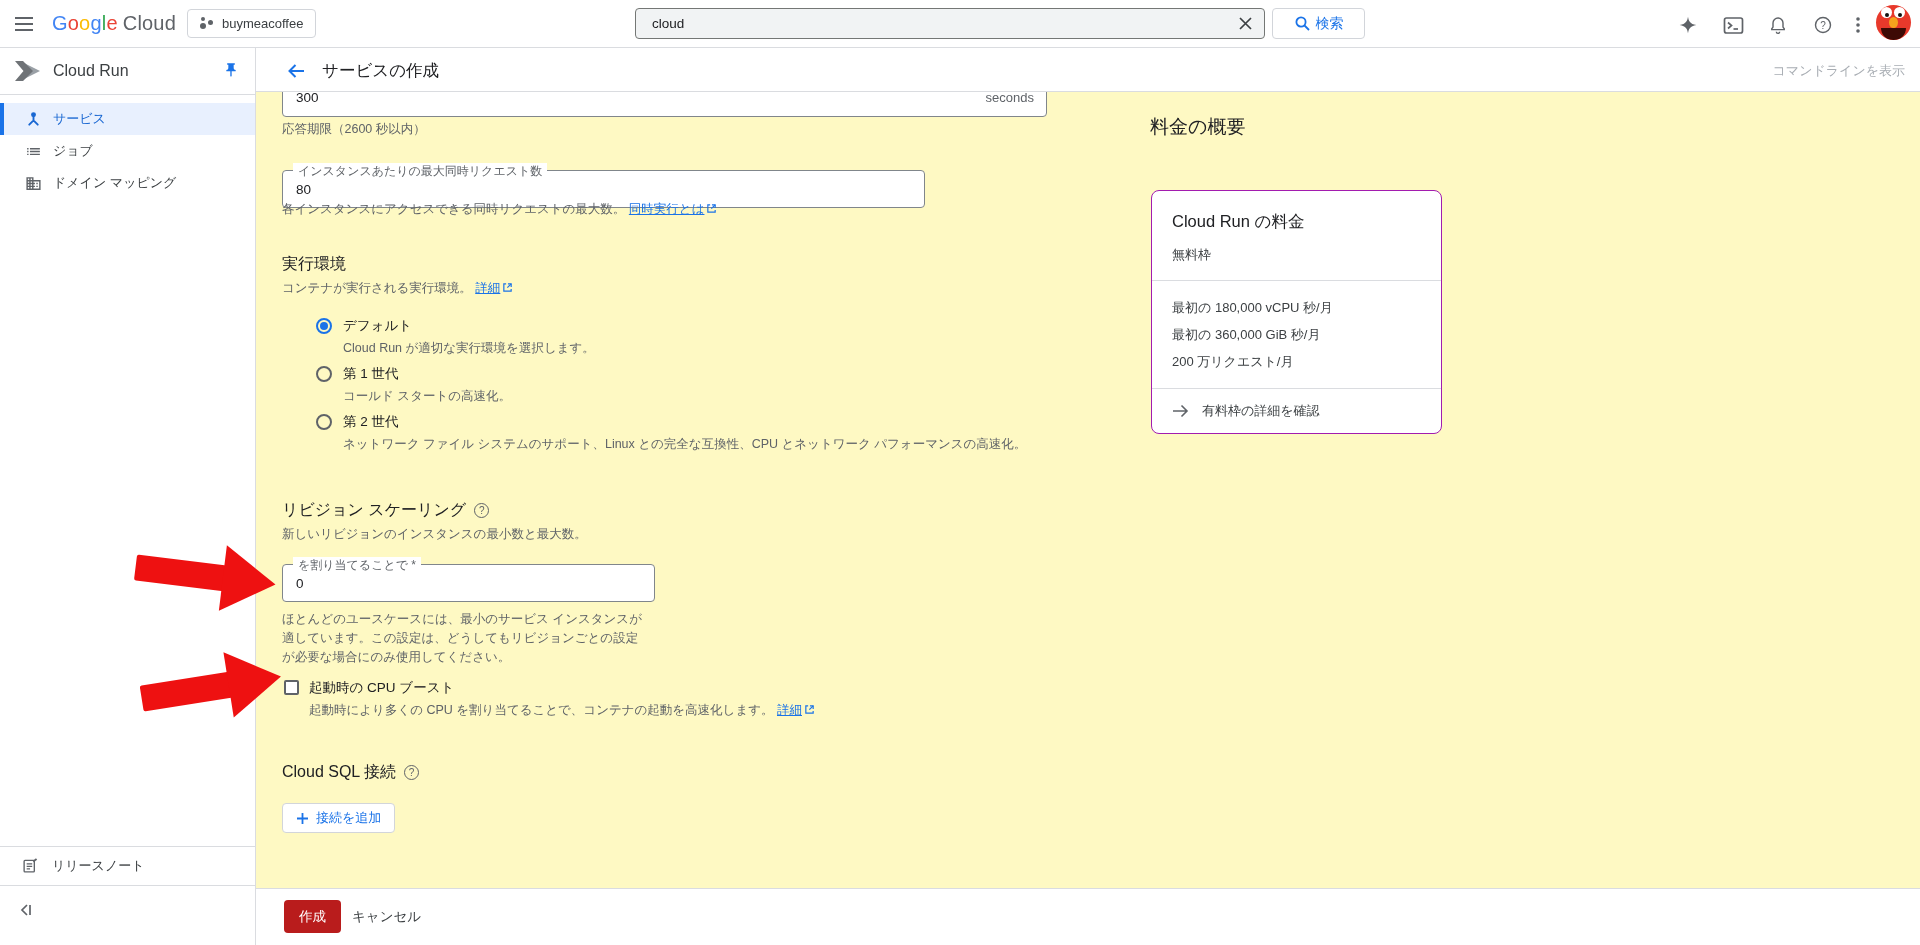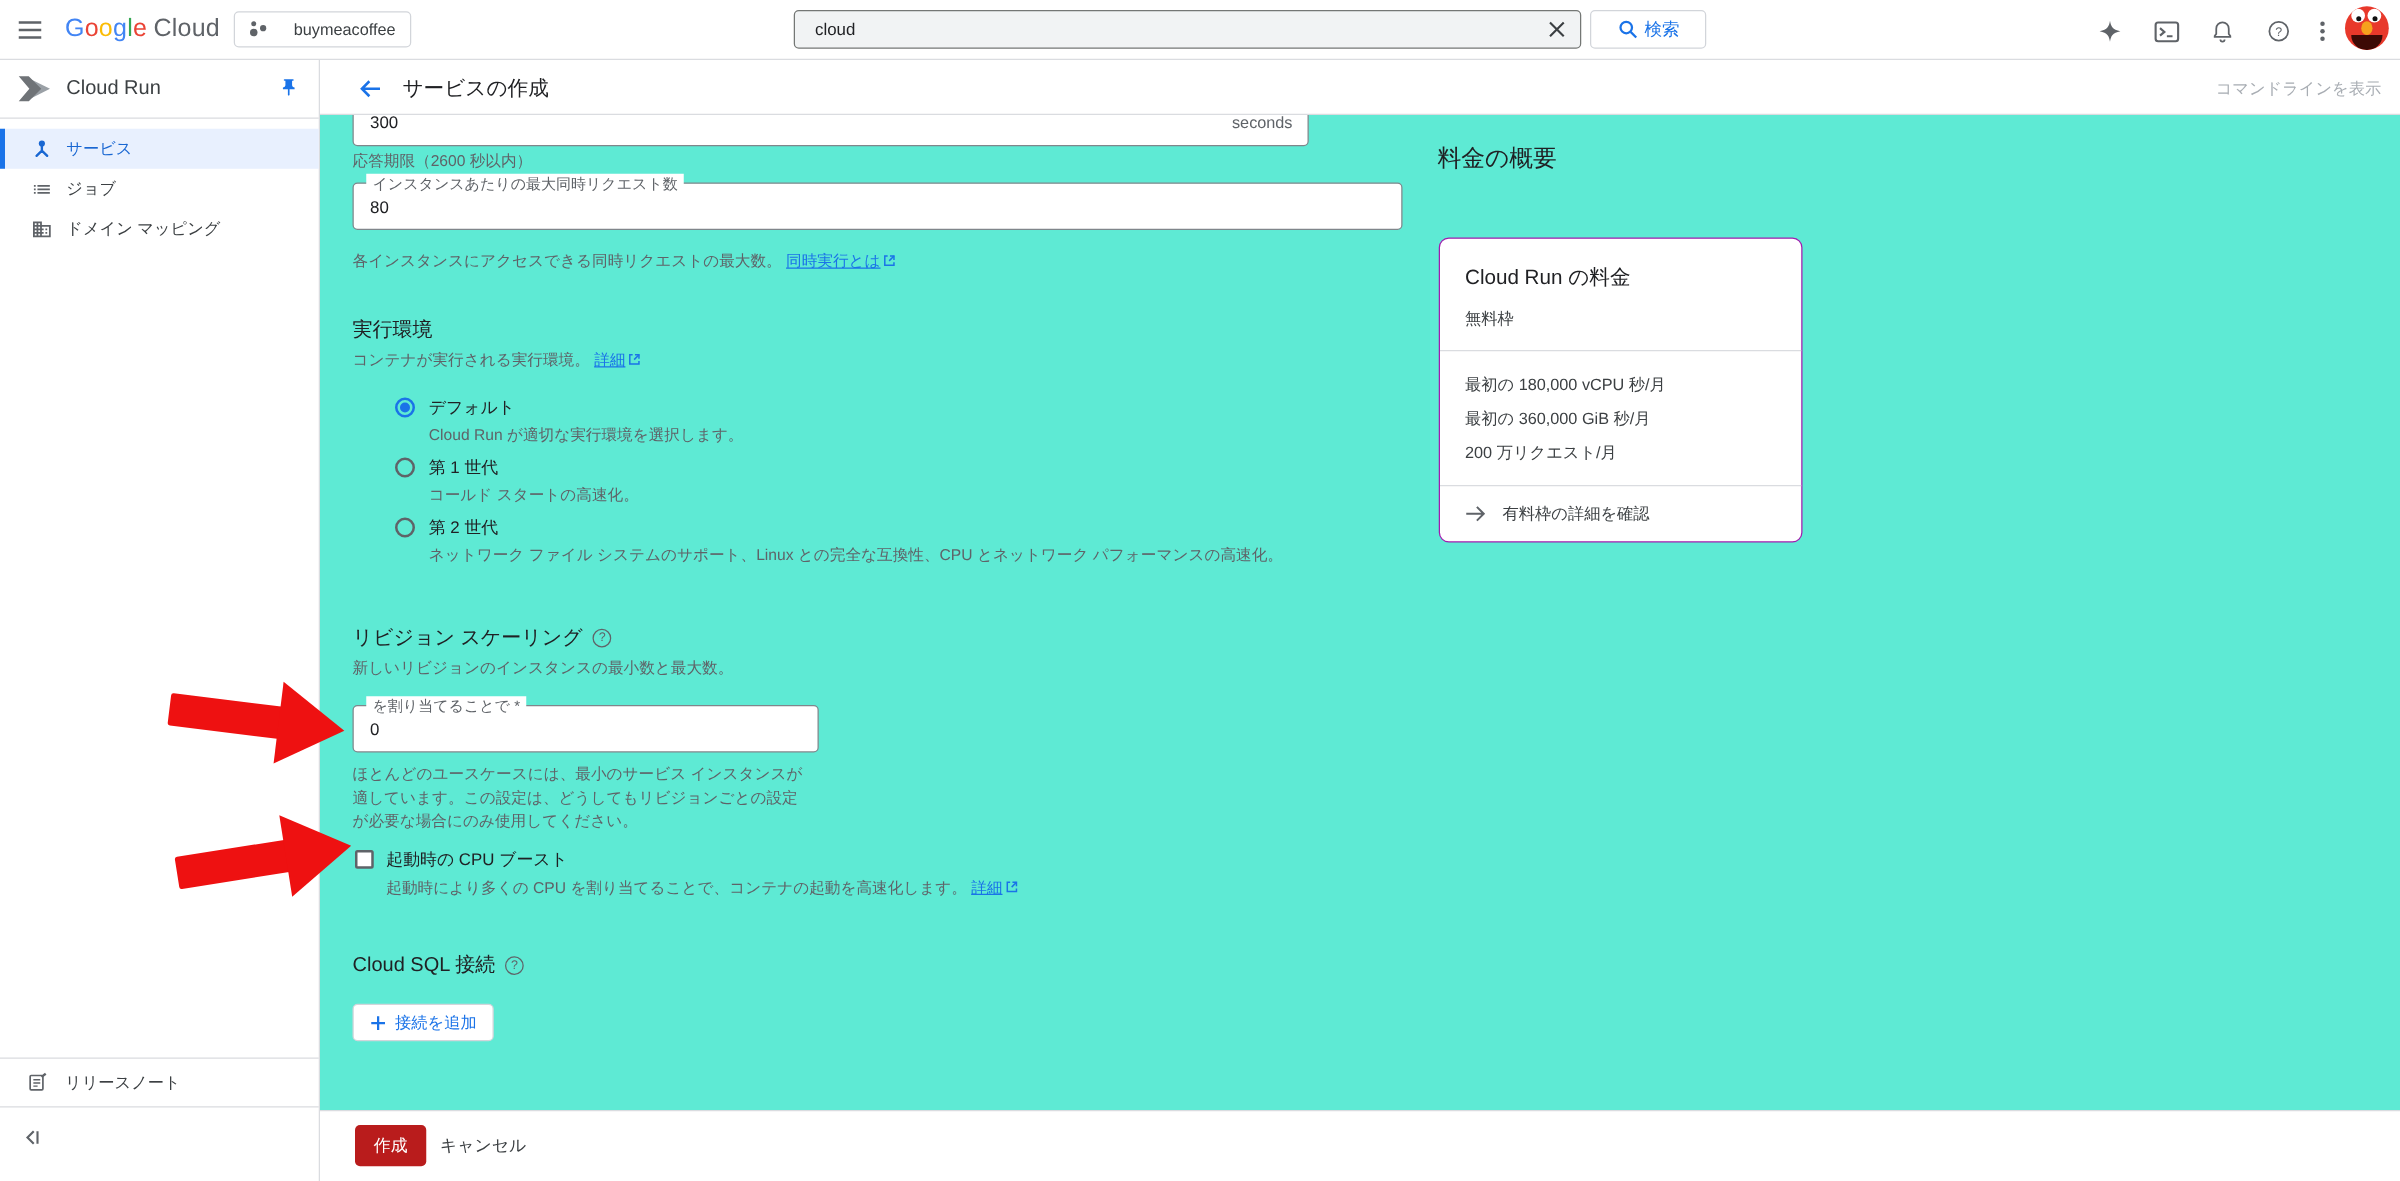--- a/index.html
+++ b/index.html
@@ -7,21 +7,21 @@
   body { font-family:"Liberation Sans","DejaVu Sans",sans-serif; background:#fff; color:#202124; overflow:hidden; }
   .screen { position:relative; width:1920px; height:945px; background:#fff; }
 
   
   .topbar { position:absolute; left:0; top:0; width:1920px; height:48px; background:#fff; border-bottom:1px solid #dadce0; z-index:20; }
   .hamburger { position:absolute; left:12px; top:13px; width:24px; height:22px; display:flex; flex-direction:column; justify-content:center; gap:4px; cursor:pointer; }
   .hamburger i { display:block; width:18px; height:2px; background:#5f6368; margin-left:3px; }
   .gc-logo { position:absolute; left:52px; top:12px; font-size:20px; letter-spacing:.2px; white-space:nowrap; }
   .gc-logo .cl { color:#5f6368; margin-left:5px; }
   .c-blue{color:#4285F4}.c-red{color:#EA4335}.c-yellow{color:#FBBC05}.c-green{color:#34A853}
-  .project-btn { position:absolute; left:187px; top:9px; height:29px; border:1px solid #d2d5da; border-radius:4px; background:#fff; display:flex; align-items:center; gap:22px; padding:0 12px; font-size:13px; color:#3c4043; cursor:pointer; }
+  .project-btn { position:absolute; left:187px; top:9px; height:29px; border:1px solid #d2d5da; border-radius:4px; background:#fff; display:flex; align-items:center; gap:9px; padding:0 12px; font-size:13px; color:#3c4043; cursor:pointer; }
   .proj-dots { position:relative; width:13px; height:13px; }
   .proj-dots i { position:absolute; border-radius:50%; background:#5f6368; }
   .proj-dots .d1 { width:4px; height:4px; left:1px; top:0; }
   .proj-dots .d2 { width:6px; height:6px; left:0; top:6px; }
   .proj-dots .d3 { width:5px; height:5px; left:8px; top:3px; }
   .search-box { position:absolute; left:635px; top:8px; width:630px; height:31px; background:#f1f3f4; border:1px solid #747775; border-radius:4px; display:flex; align-items:center; }
   .search-box .sval { padding-left:16px; font-size:13.5px; color:#202124; flex:1; }
   .clear-x { width:30px; height:30px; display:flex; align-items:center; justify-content:center; cursor:pointer; margin-right:4px; }
   .search-btn { position:absolute; left:1272px; top:8px; width:93px; height:31px; background:#fff; border:1px solid #d2d5da; border-radius:4px; display:flex; align-items:center; justify-content:center; gap:5px; color:#1a73e8; font-size:14px; cursor:pointer; }
   .tb-icon { position:absolute; top:14px; width:22px; height:22px; display:flex; align-items:center; justify-content:center; cursor:pointer; color:#5f6368; }
@@ -51,21 +51,21 @@
   .collapse-row { height:48px; border-top:1px solid #dadce0; display:flex; align-items:center; cursor:pointer; }
   .collapse-row svg { margin-left:18px; }
 
   
   .page-header { position:absolute; left:256px; top:48px; width:1664px; height:44px; background:#fff; border-bottom:1px solid #dadce0; z-index:9; }
   .back-btn { position:absolute; left:28px; top:11px; width:24px; height:24px; display:flex; align-items:center; justify-content:center; cursor:pointer; }
   .ph-title { position:absolute; left:66px; top:12px; font-size:16.5px; color:#202124; }
   .cmdline { position:absolute; right:15px; top:14px; font-size:13px; color:#a8adb3; }
 
   
-  .content { position:absolute; left:256px; top:92px; width:1664px; height:796px; background:#5eead4; overflow:hidden; }
+  .content { position:absolute; left:256px; top:92px; width:1664px; height:796px; background:#fef9c3; overflow:hidden; }
   .abs { position:absolute; }
 
   .ofield { position:absolute; border:1px solid #80868b; border-radius:4px; background:#fff; }
   .ofield .flabel { position:absolute; top:-8px; left:10px; background:#fff; padding:0 5px; font-size:12px; color:#5f6368; white-space:nowrap; }
   .ofield .fval { padding-left:13px; font-size:13.5px; color:#202124; display:flex; align-items:center; height:100%; }
   .ofield .funit { position:absolute; right:12px; top:0; height:100%; display:flex; align-items:center; font-size:13px; color:#5f6368; }
 
   .helper { font-size:12.5px; color:#5f6368; white-space:nowrap; }
   .helper a, .ilink { color:#1a73e8; text-decoration:underline; cursor:pointer; }
   .ext { margin-left:2px; vertical-align:-1px; }
@@ -263,21 +263,21 @@
   </div>
 
   <main class="content">
 
     <div class="ofield" style="left:26px; top:-15px; width:765px; height:40px;">
       <span class="fval">300</span>
       <span class="funit">seconds</span>
     </div>
     <div class="abs helper" style="left:26px; top:29px;">応答期限（2600 秒以内）</div>
 
-    <div class="ofield" style="left:26px; top:54px; width:840px; height:38px;">
+    <div class="ofield" style="left:26px; top:78px; width:643px; height:38px;">
       <span class="flabel">インスタンスあたりの最大同時リクエスト数</span>
       <span class="fval">80</span>
     </div>
     <div class="abs helper" style="left:26px; top:109px;">
       <span>各インスタンスにアクセスできる同時リクエストの最大数。</span>
       <a class="ilink">同時実行とは</a><svg class="ext" width="11" height="11" viewBox="0 0 12 12" style="display:inline">
           <path d="M4.5 2 H2 V10 H10 V7.5" fill="none" stroke="#1a73e8" stroke-width="1.3"></path>
           <path d="M6.5 2 H10 V5.5" fill="none" stroke="#1a73e8" stroke-width="1.3"></path>
           <path d="M10 2 L5.8 6.2" stroke="#1a73e8" stroke-width="1.3"></path>
         </svg>

